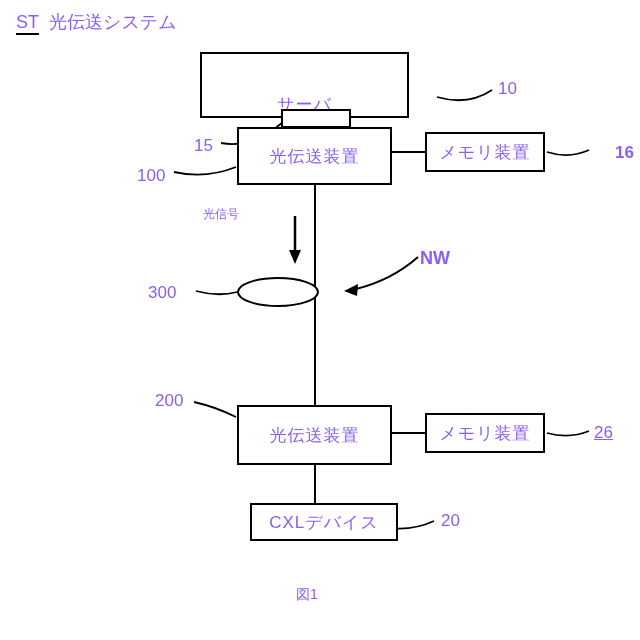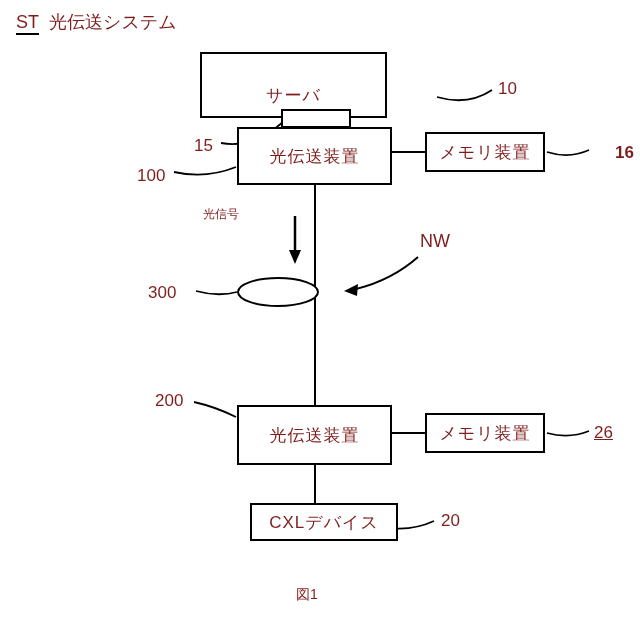--- a/index.html
+++ b/index.html
@@ -1,21 +1,21 @@
 <!DOCTYPE html>
 <html><head>
 <meta charset="utf-8">
 <style>
   html, body { margin: 0; padding: 0; background: #ffffff; }
   .canvas {
     position: relative;
     width: 640px;
     height: 640px;
     background: #ffffff;
-    color: #7f1d1d;
+    color: #8b5cf6;
     font-family: "Liberation Sans", "DejaVu Sans", sans-serif;
     overflow: hidden;
   }
   .diagram-svg {
     position: absolute;
     left: 0; top: 0;
     width: 640px; height: 640px;
   }
   .box {
     position: absolute;
@@ -85,21 +85,21 @@
     <path d="M196,291 Q218,297 237,292" fill="none" stroke="#000" stroke-width="1.8"></path>
     <path d="M194,402 Q216,407 236,417" fill="none" stroke="#000" stroke-width="1.8"></path>
     <path d="M547,433 Q569,439 589,431" fill="none" stroke="#000" stroke-width="1.8"></path>
     <path d="M383,527 Q410,532 434,521" fill="none" stroke="#000" stroke-width="1.8"></path>
   </svg>
 
   <div class="title">
     <span class="st">ST</span><span>光伝送システム</span>
   </div>
 
-  <div class="box" style="left:200px; top:52px; width:187px; height:66px; align-items:center; padding-top:20px;">
+  <div class="box" style="left:200px; top:52px; width:209px; height:66px; align-items:flex-end; padding-top:20px;">
     <span>サーバ</span>
   </div>
 
   <div class="box" style="left:281px; top:109px; width:70px; height:19px;"></div>
 
   <div class="box" style="left:237px; top:127px; width:155px; height:58px;">
     <span>光伝送装置</span>
   </div>
 
   <div class="box" style="left:425px; top:132px; width:120px; height:40px;">
@@ -113,21 +113,21 @@
   <div class="box" style="left:425px; top:413px; width:120px; height:40px;">
     <span>メモリ装置</span>
   </div>
 
   <div class="box" style="left:250px; top:503px; width:148px; height:38px;">
     <span>CXLデバイス</span>
   </div>
 
   <div class="label signal-label" style="left:203px; top:206px;">光信号</div>
 
-  <div class="label nw-label" style="left:420px; top:231px;">NW</div>
+  <div class="label nw-label" style="left:420px; top:248px;font-weight:bold;">NW</div>
 
   <div class="label" style="left:498px; top:79px;text-align:right;">10</div>
   <div class="label" style="left:194px; top:136px;">15</div>
   <div class="label" style="left:137px; top:166px;">100</div>
   <div class="label" style="left:615px; top:143px;font-weight:bold;">16</div>
   <div class="label" style="left:148px; top:283px;">300</div>
   <div class="label" style="left:155px; top:391px;">200</div>
   <div class="label" style="left:594px; top:423px;text-decoration:underline;">26</div>
   <div class="label" style="left:441px; top:511px;">20</div>
 

